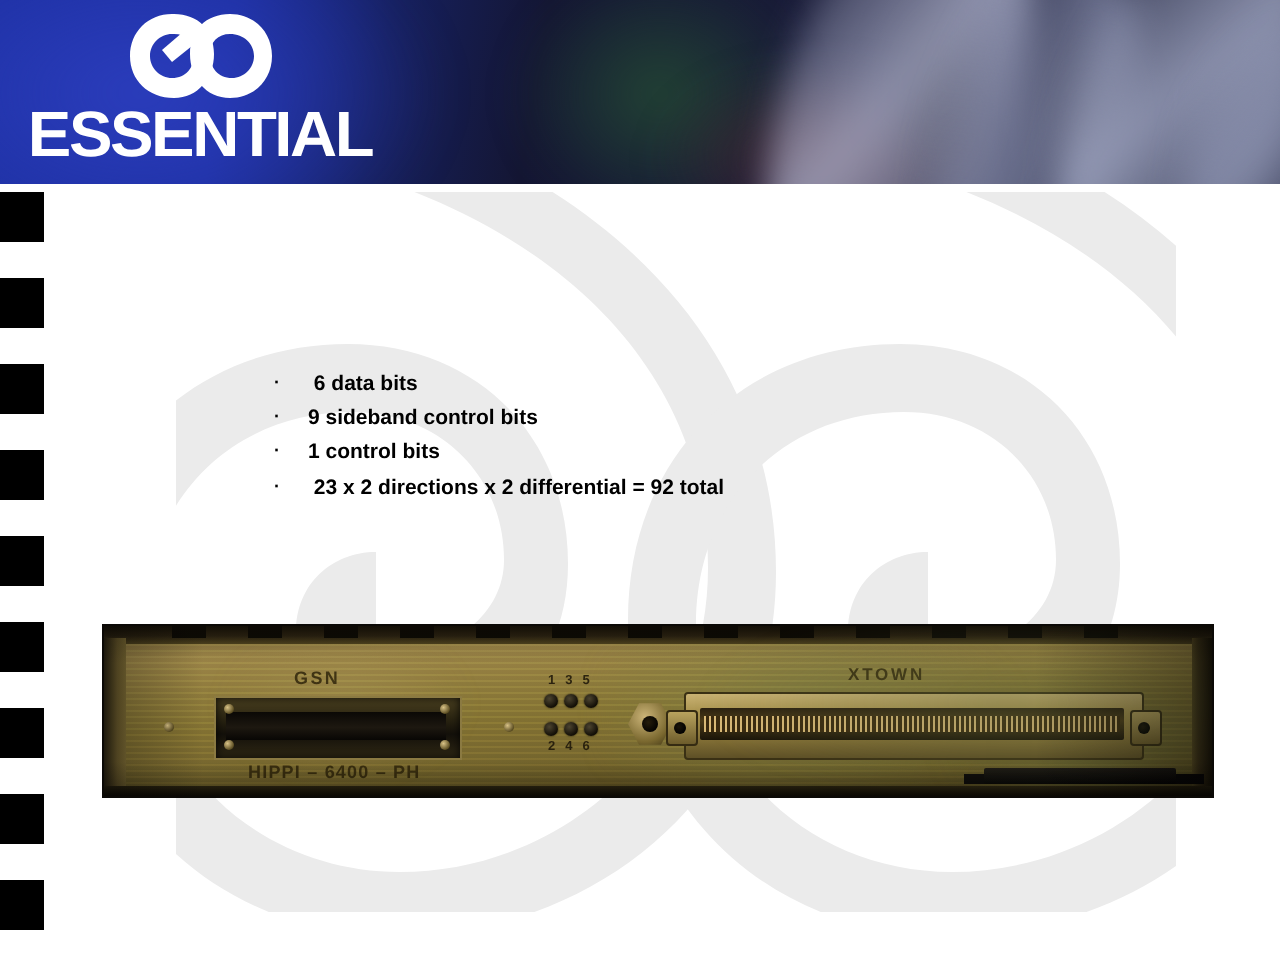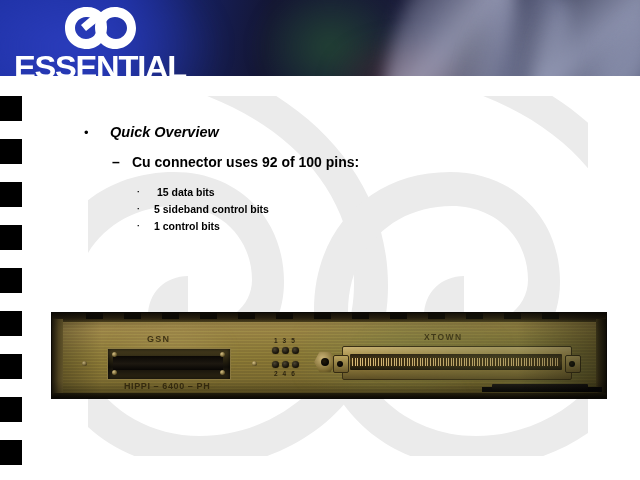--- a/index.html
+++ b/index.html
@@ -27,21 +27,21 @@
     left: 88px; top: 96px;
     width: 500px; height: 360px;
     overflow: hidden;
     pointer-events: none;
   }
   #watermark svg { display: block; }
 
   
   #header {
     position: absolute; left: 0; top: 0;
-    width: 640px; height: 76px;
+    width: 640px; height: 92px;
     overflow: hidden;
     background: #15162a;
   }
   #hdr-base {
     position: absolute; inset: 0;
     background:
       linear-gradient(100deg,
         #1c2fa0 0%, #1b2d9c 18%, #16205f 30%,
         #141633 42%, #171a36 55%,
         #1b1d3a 70%, #23263f 84%, #2c2f48 100%);
@@ -475,36 +475,33 @@
       <div class="strip-block" style="top: 129px; background: rgb(0, 0, 0);"></div>
       <div class="strip-block" style="top: 172px; background: rgb(0, 0, 0);"></div>
       <div class="strip-block" style="top: 215px; background: rgb(0, 0, 0);"></div>
       <div class="strip-block" style="top: 258px; background: rgb(0, 0, 0);"></div>
       <div class="strip-block" style="top: 301px; background: rgb(0, 0, 0);"></div>
       <div class="strip-block" style="top: 344px; background: rgb(0, 0, 0);"></div>
     </div>
 
   <div id="body">
 
-    <div class="lvl1" style="top:28px">
-      <span class="bul">•</span><span>Quick Overview</span>
-    </div>
-
-    <div class="lvl2" style="top:58px">
-      <span class="bul">–</span><span>Cu connector uses 92 of 100 pins:</span>
-    </div>
+
 
     <div class="lvl3" style="top:90px">
-      <span class="bul">·</span><span>  15 data bits</span>
+      <span class="bul">·</span><span>  6 data bits</span>
     </div>
     <div class="lvl3" style="top:107px">
-      <span class="bul">·</span><span>5 sideband control bits</span>
+      <span class="bul">·</span><span>9 sideband control bits</span>
     </div>
     <div class="lvl3" style="top:124px">
       <span class="bul">·</span><span>1 control bits</span>
+    </div>
+    <div class="lvl3" style="top:142px">
+      <span class="bul">·</span><span>  23 x 2 directions x 2 differential = 92 total</span>
     </div>
   </div>
 
   <div id="photo">
     <div id="fp"></div>
     <div id="fp-mottle3"></div>
     <div id="fp-mottle1"></div>
     <div id="fp-mottle2"></div>
     <div id="fp-streaks"></div>
 

